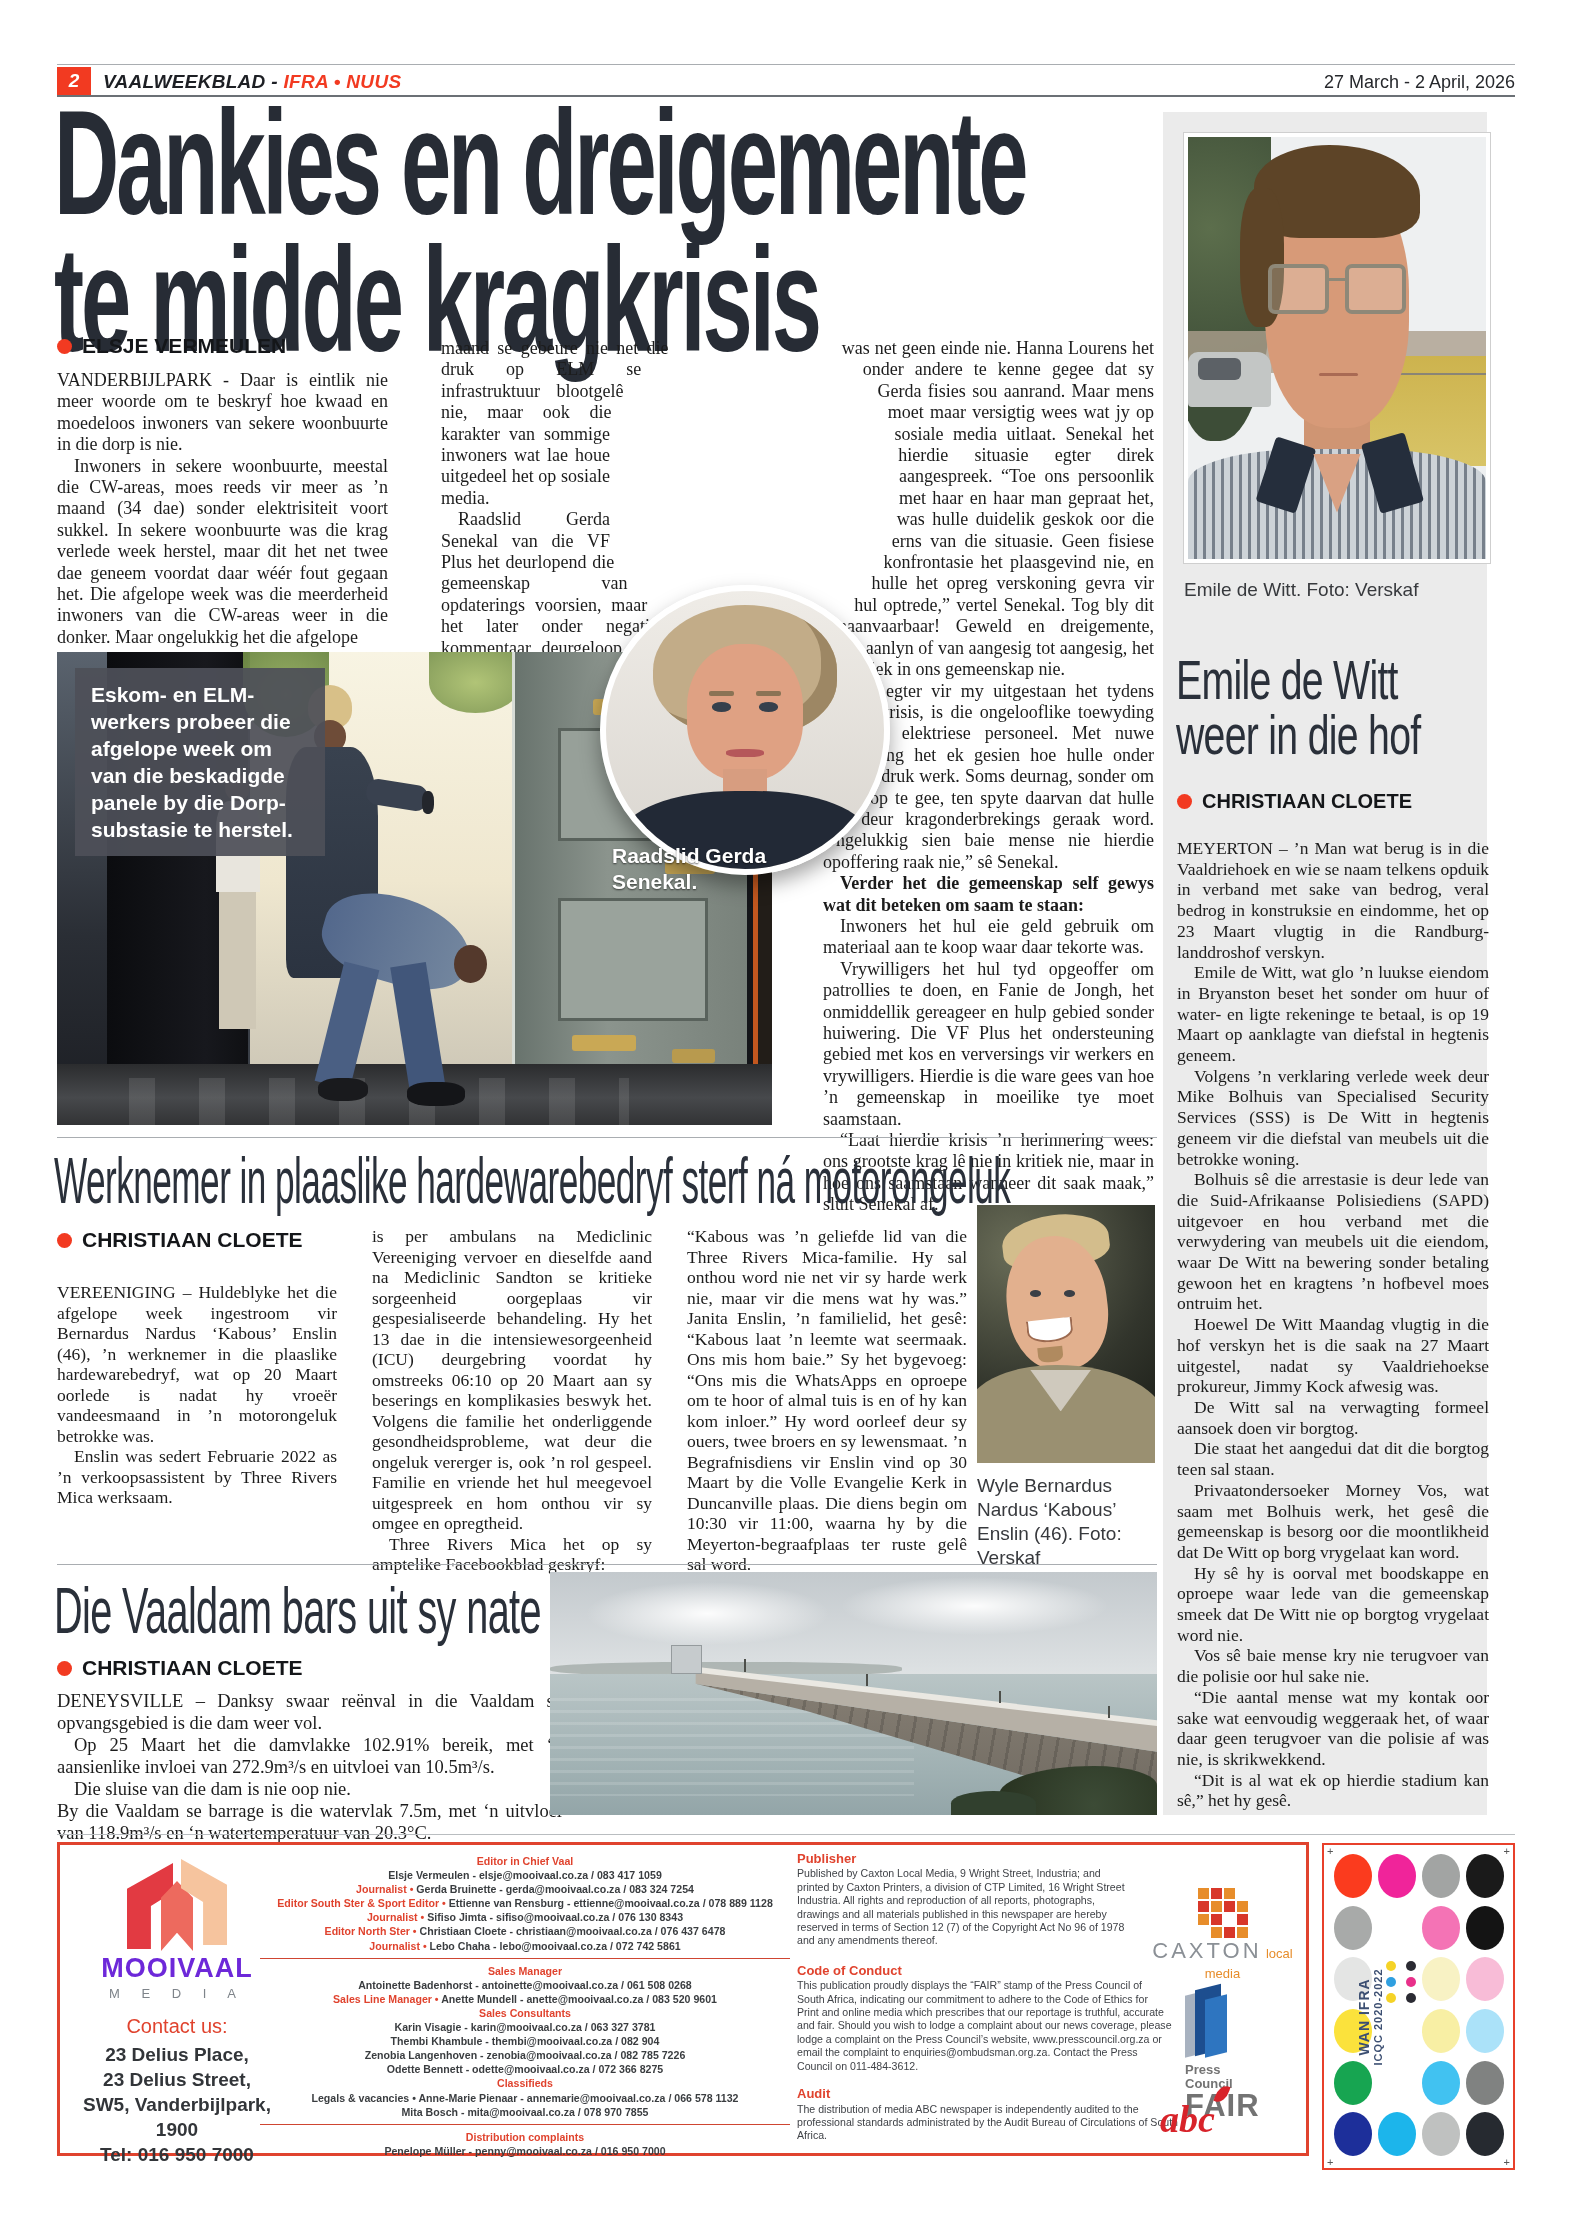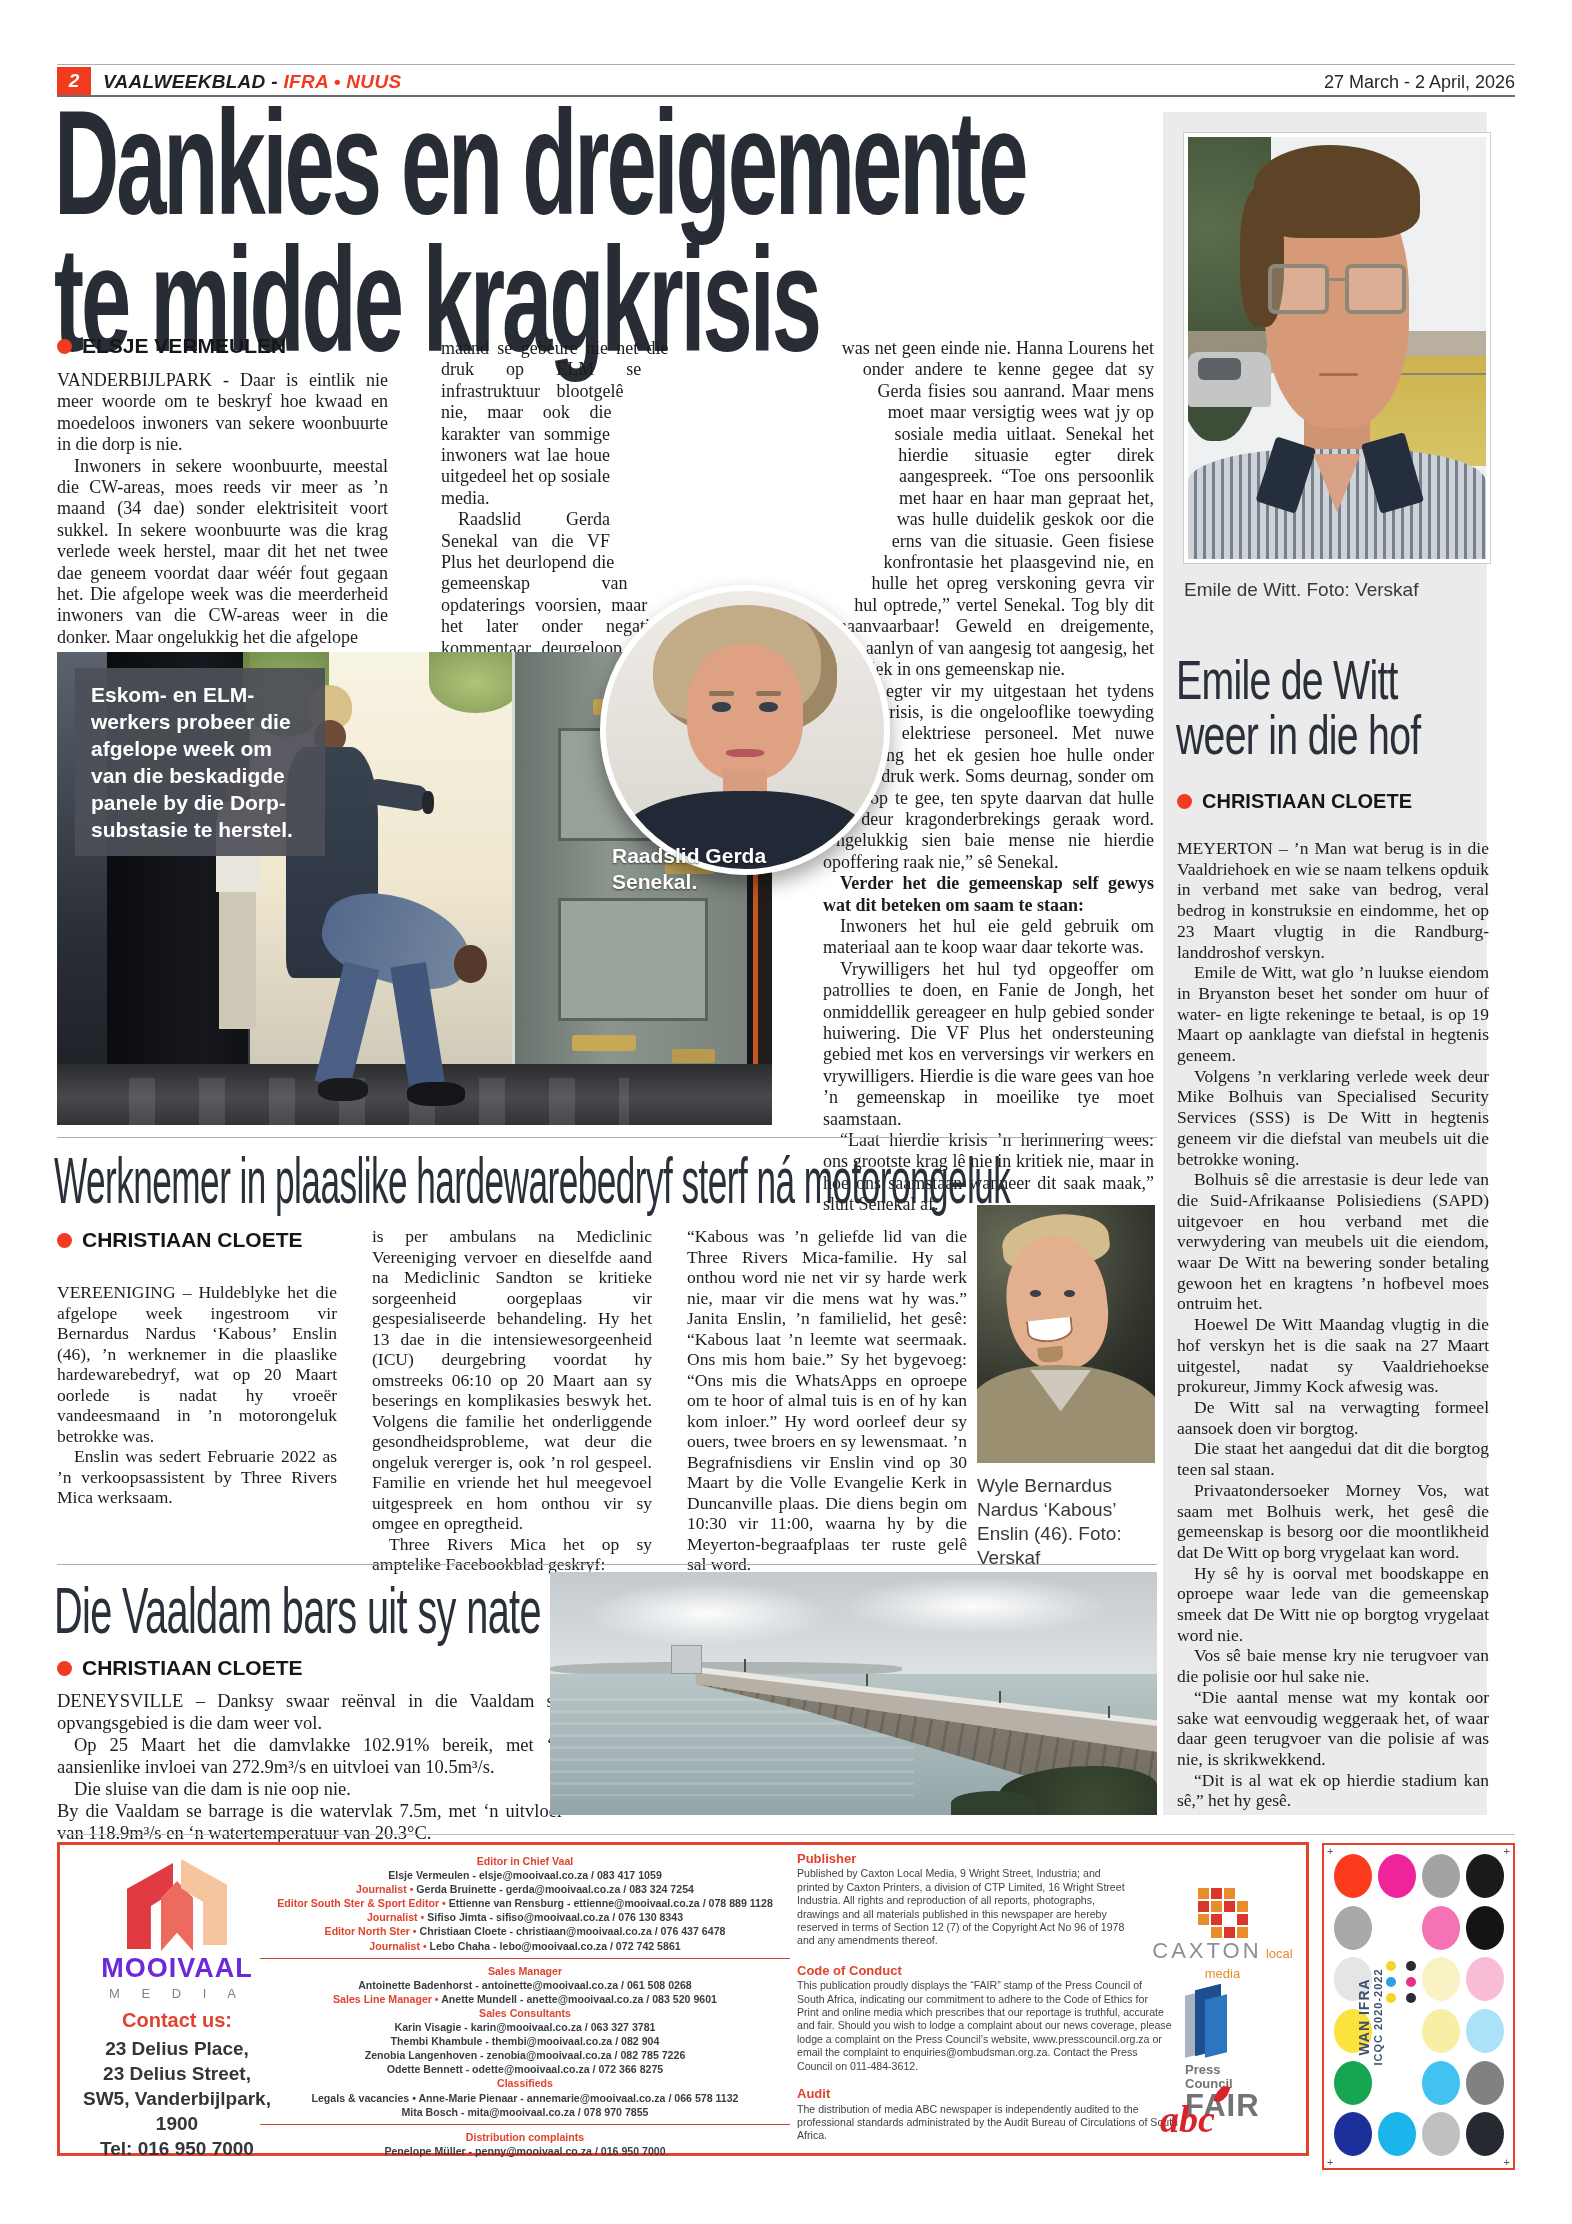--- a/index.html
+++ b/index.html
@@ -138,21 +138,21 @@
 
 .fbox{position:absolute;border:3px solid var(--fred);background:#fff}
 .brand{position:absolute;text-align:center;color:#3a3d40}
 .mv-icon{position:relative;width:104px;height:92px;margin:6px auto 2px}
 .mv-icon i{position:absolute;display:block}
 .mv-l{left:2px;top:4px;width:46px;height:86px;background:#e23a42;clip-path:polygon(0 30%,100% 0,100% 34%,52% 50%,52% 100%,0 100%)}
 .mv-r{right:2px;top:0;width:46px;height:86px;background:#f6c49e;clip-path:polygon(0 0,100% 30%,100% 100%,48% 100%,48% 50%,0 34%)}
 .mv-m{left:36px;top:22px;width:32px;height:70px;background:#ed6a5e;clip-path:polygon(50% 0,100% 24%,100% 100%,50% 74%,0 100%,0 24%)}
 .mv-name{font-size:27px;font-weight:700;color:#6d28d9;letter-spacing:1px}
 .mv-sub{font-size:13px;color:#7e848a;letter-spacing:9px;margin-top:2px}
-.contact-h{color:var(--fred);font-weight:700;font-size:20px;margin-top:8px}
+.contact-h{color:var(--fred);font-weight:400;font-size:20px;margin-top:14px}
 .addr{font-weight:700;font-size:19px;line-height:25px;color:#323539;margin-top:4px}
 .staff{position:absolute;text-align:center;font-size:10.6px;font-weight:700;line-height:14.1px;color:#3a3d40;padding-top:3px}
 .staff .sred{color:var(--fred)}
 .staff .sdiv{border-top:1px solid #cf4531;margin:5px -12px}
 .info{position:absolute;font-size:10.6px;line-height:13.4px;color:#404348;text-align:left}
 .info h4{margin:0 0 2px;font-size:13px;color:var(--fred)}
 .info .blk{margin-bottom:11px}
 .sp-cax{float:right;width:190px;height:56px;margin-top:24px}
 .sp-fair{float:right;width:145px;height:58px;margin-top:32px}
 .caxton{position:absolute;text-align:center}

